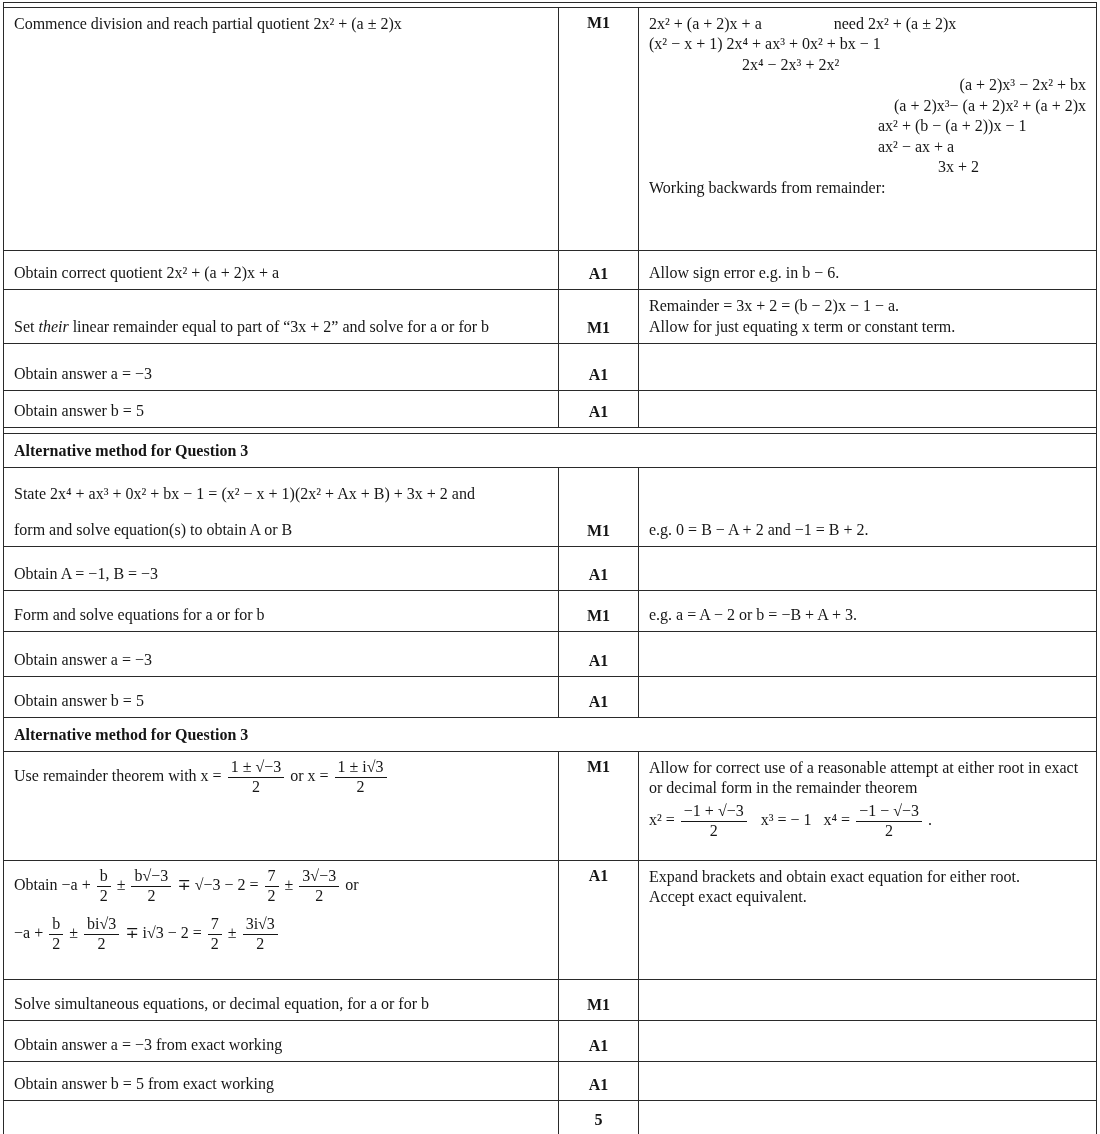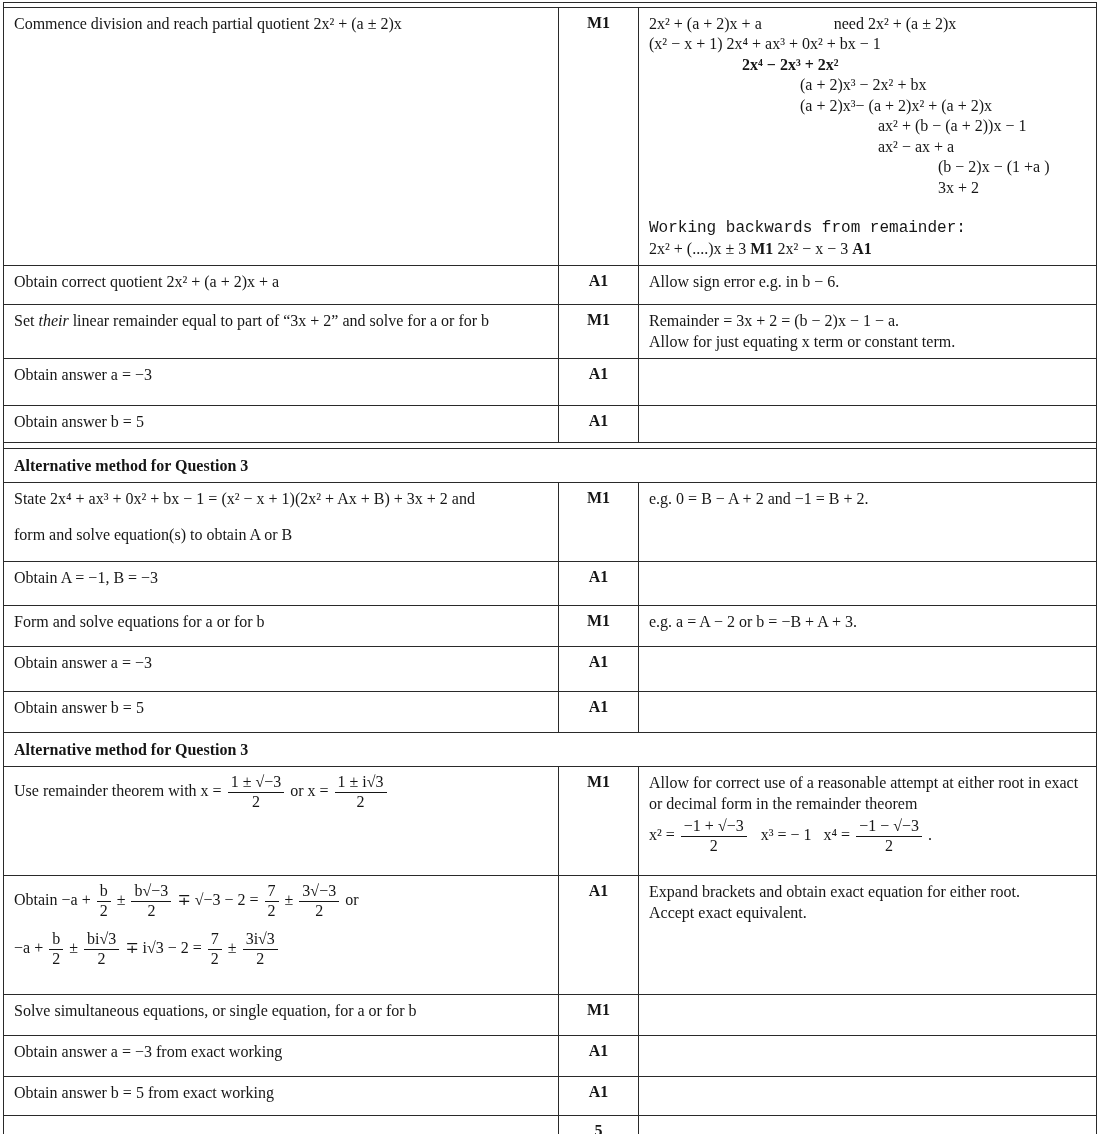--- a/index.html
+++ b/index.html
@@ -11,39 +11,39 @@
   .table {
     margin:2px 3px 0 3px;
     border:1.6px solid #2a2a2a;
   }
   .row { display:flex; align-items:stretch; border-bottom:1.5px solid #2a2a2a; }
   .row:last-child { border-bottom:1.5px solid #2a2a2a; }
   
   .r1 { border-top:1.5px solid #2a2a2a; margin-top:4px; }
   .r6 { border-top:1.5px solid #2a2a2a; margin-top:5px; }
 
-  .cell { box-sizing:border-box; padding:6px 10px; display:flex; flex-direction:column; justify-content:flex-start; }
+  .cell { box-sizing:border-box; padding:6px 10px; display:flex; flex-direction:column; justify-content:flex-end; }
   .cell-desc { width:555px; border-right:1.5px solid #2a2a2a; }
   .cell-mark { width:80px;  border-right:1.5px solid #2a2a2a; align-items:center; font-weight:bold; }
   .cell-comment { flex:1; }
   .section-cell { width:100%; font-weight:bold; justify-content:center; }
 
   
   .r1 .cell, .r13 .cell, .r14 .cell { justify-content:flex-start; }
 
   
   .r1{min-height:242px} .r2{min-height:38px} .r3{min-height:53px} .r4{min-height:46px}
   .r5{min-height:36px}  .r6{min-height:33px} .r7{min-height:78px} .r8{min-height:43px}
   .r9{min-height:40px}  .r10{min-height:44px}.r11{min-height:40px}.r12{min-height:33px}
   .r13{min-height:108px}.r14{min-height:118px}.r15{min-height:40px}.r16{min-height:40px}
   .r17{min-height:38px} .r18{min-height:34px}
 
   .line { line-height:1.28; white-space:pre-wrap; }
-  .ind1 { padding-left:93px;font-weight:bold; }
-  .ind2 { padding-left:151px; }
+  .ind1 { padding-left:93px; }
+  .ind2 { padding-left:151px;text-align:right; }
   .ind3 { padding-left:229px; }
   .ind4 { padding-left:289px; }
   .seg-b { font-weight:bold; }
   .seg-i { font-style:italic; }
   .seg-g { margin-left:72px; }
 
   .r1 .cell-comment .line:nth-child(10) { margin-top:20px;font-family:Liberation Mono, monospace; }
   .r7  .cell-desc .line + .line { margin-top:15px; }
   .r14 .cell-desc .line + .line { margin-top:9px; }
   .r13 .cell-comment .line + .line { margin-top:3px; }
@@ -62,24 +62,22 @@
       </div>
       <div class="cell cell-mark">M1</div>
       <div class="cell cell-comment">
         <div class="line"><span class="seg">2x² + (a + 2)x + a</span><span class="seg seg-g">need 2x² + (a ± 2)x</span></div>
         <div class="line"><span class="seg">(x² − x + 1) 2x⁴ + ax³ + 0x² + bx − 1</span></div>
         <div class="line ind1"><span class="seg">2x⁴ − 2x³ + 2x²</span></div>
         <div class="line ind2"><span class="seg">(a + 2)x³ − 2x² + bx</span></div>
         <div class="line ind2"><span class="seg">(a + 2)x³− (a + 2)x² + (a + 2)x</span></div>
         <div class="line ind3"><span class="seg">ax² + (b − (a + 2))x − 1</span></div>
         <div class="line ind3"><span class="seg">ax² − ax + a</span></div>
-        <div class="line ind4"><span class="seg">(b − 2)x − (1 +a )</span></div>
         <div class="line ind4"><span class="seg">3x + 2</span></div>
         <div class="line"><span class="seg">Working backwards from remainder:</span></div>
-        <div class="line"><span class="seg">2x² + (....)x ± 3 </span><span class="seg seg-b">M1</span><span class="seg"> 2x² − x − 3 </span><span class="seg seg-b">A1</span></div>
       </div>
     </div>
     <div class="row r2">
       <div class="cell cell-desc">
         <div class="line"><span class="seg">Obtain correct quotient 2x² + (a + 2)x + a</span></div>
       </div>
       <div class="cell cell-mark">A1</div>
       <div class="cell cell-comment">
         <div class="line"><span class="seg">Allow sign error e.g. in b − 6.</span></div>
       </div>
@@ -170,21 +168,21 @@
         <div class="line"><span class="seg">−a + </span><span class="frac"><span class="num">b</span><span class="den">2</span></span><span class="seg"> ± </span><span class="frac"><span class="num">bi√3</span><span class="den">2</span></span><span class="seg"> ∓ i√3 − 2 = </span><span class="frac"><span class="num">7</span><span class="den">2</span></span><span class="seg"> ± </span><span class="frac"><span class="num">3i√3</span><span class="den">2</span></span></div>
       </div>
       <div class="cell cell-mark">A1</div>
       <div class="cell cell-comment">
         <div class="line"><span class="seg">Expand brackets and obtain exact equation for either root.</span></div>
         <div class="line"><span class="seg">Accept exact equivalent.</span></div>
       </div>
     </div>
     <div class="row r15">
       <div class="cell cell-desc">
-        <div class="line"><span class="seg">Solve simultaneous equations, or single equation, for a or for b</span></div>
+        <div class="line"><span class="seg">Solve simultaneous equations, or decimal equation, for a or for b</span></div>
       </div>
       <div class="cell cell-mark">M1</div>
       <div class="cell cell-comment"></div>
     </div>
     <div class="row r16">
       <div class="cell cell-desc">
         <div class="line"><span class="seg">Obtain answer a = −3 from exact working</span></div>
       </div>
       <div class="cell cell-mark">A1</div>
       <div class="cell cell-comment"></div>

